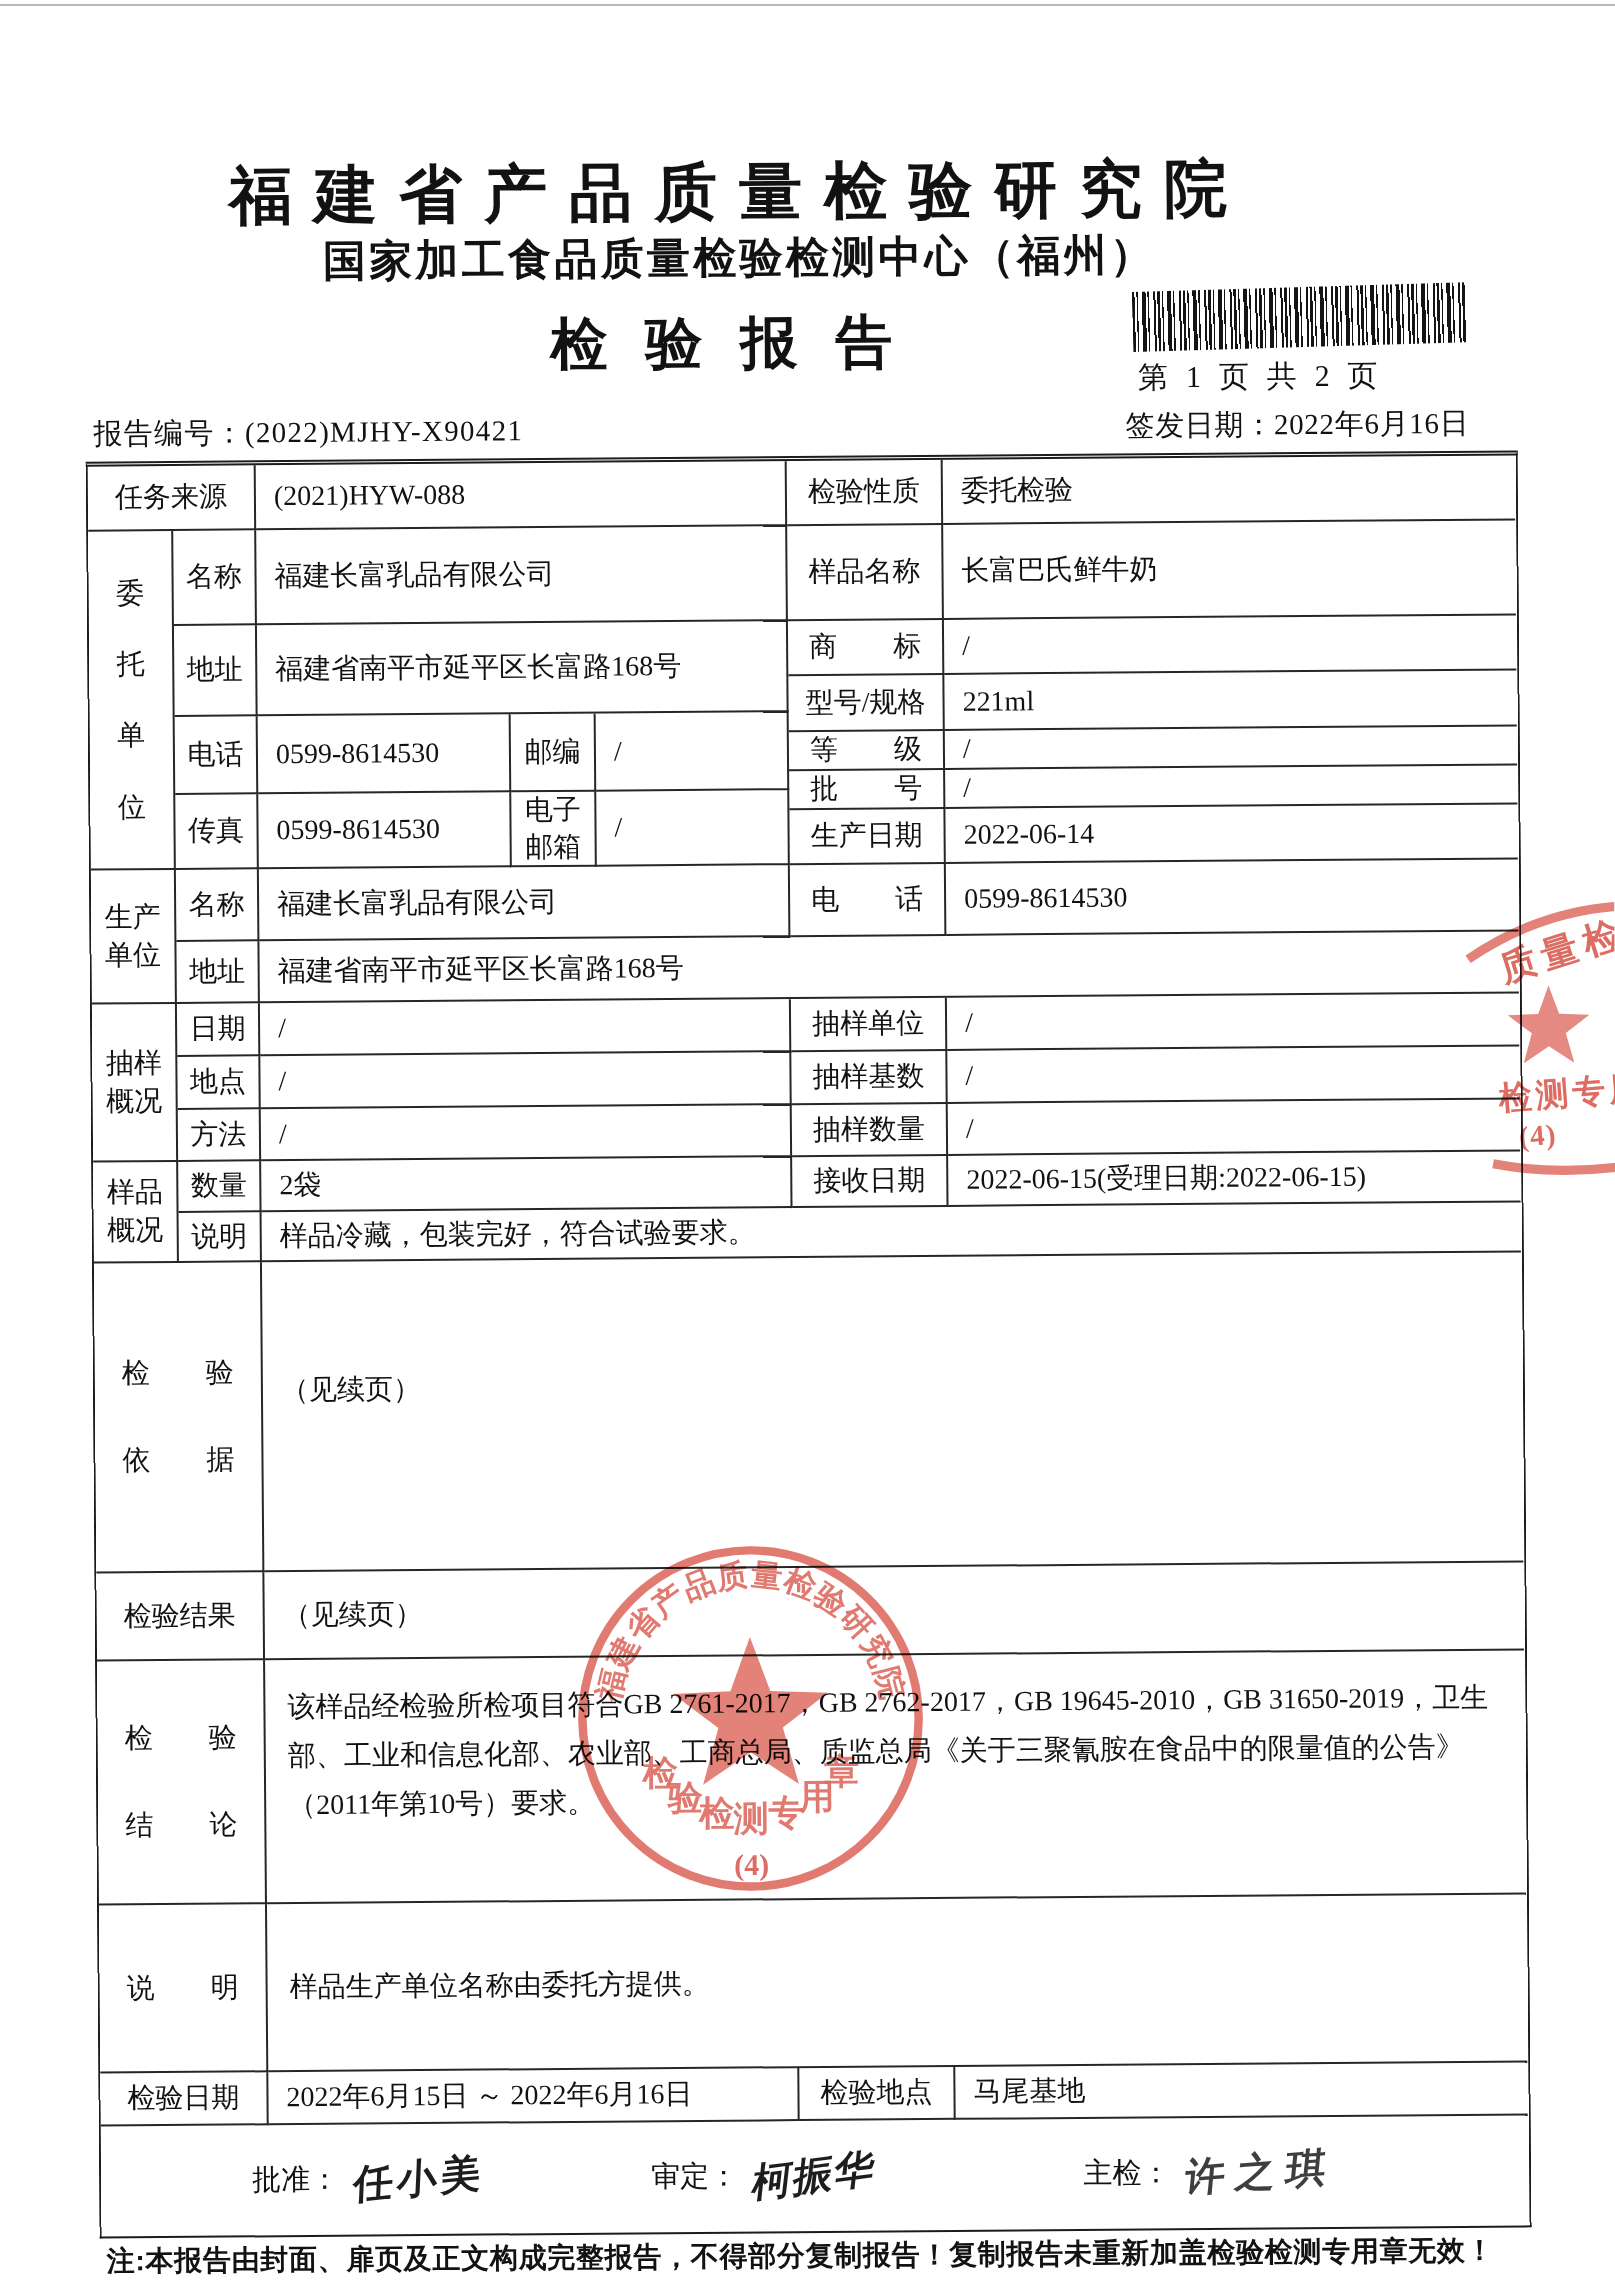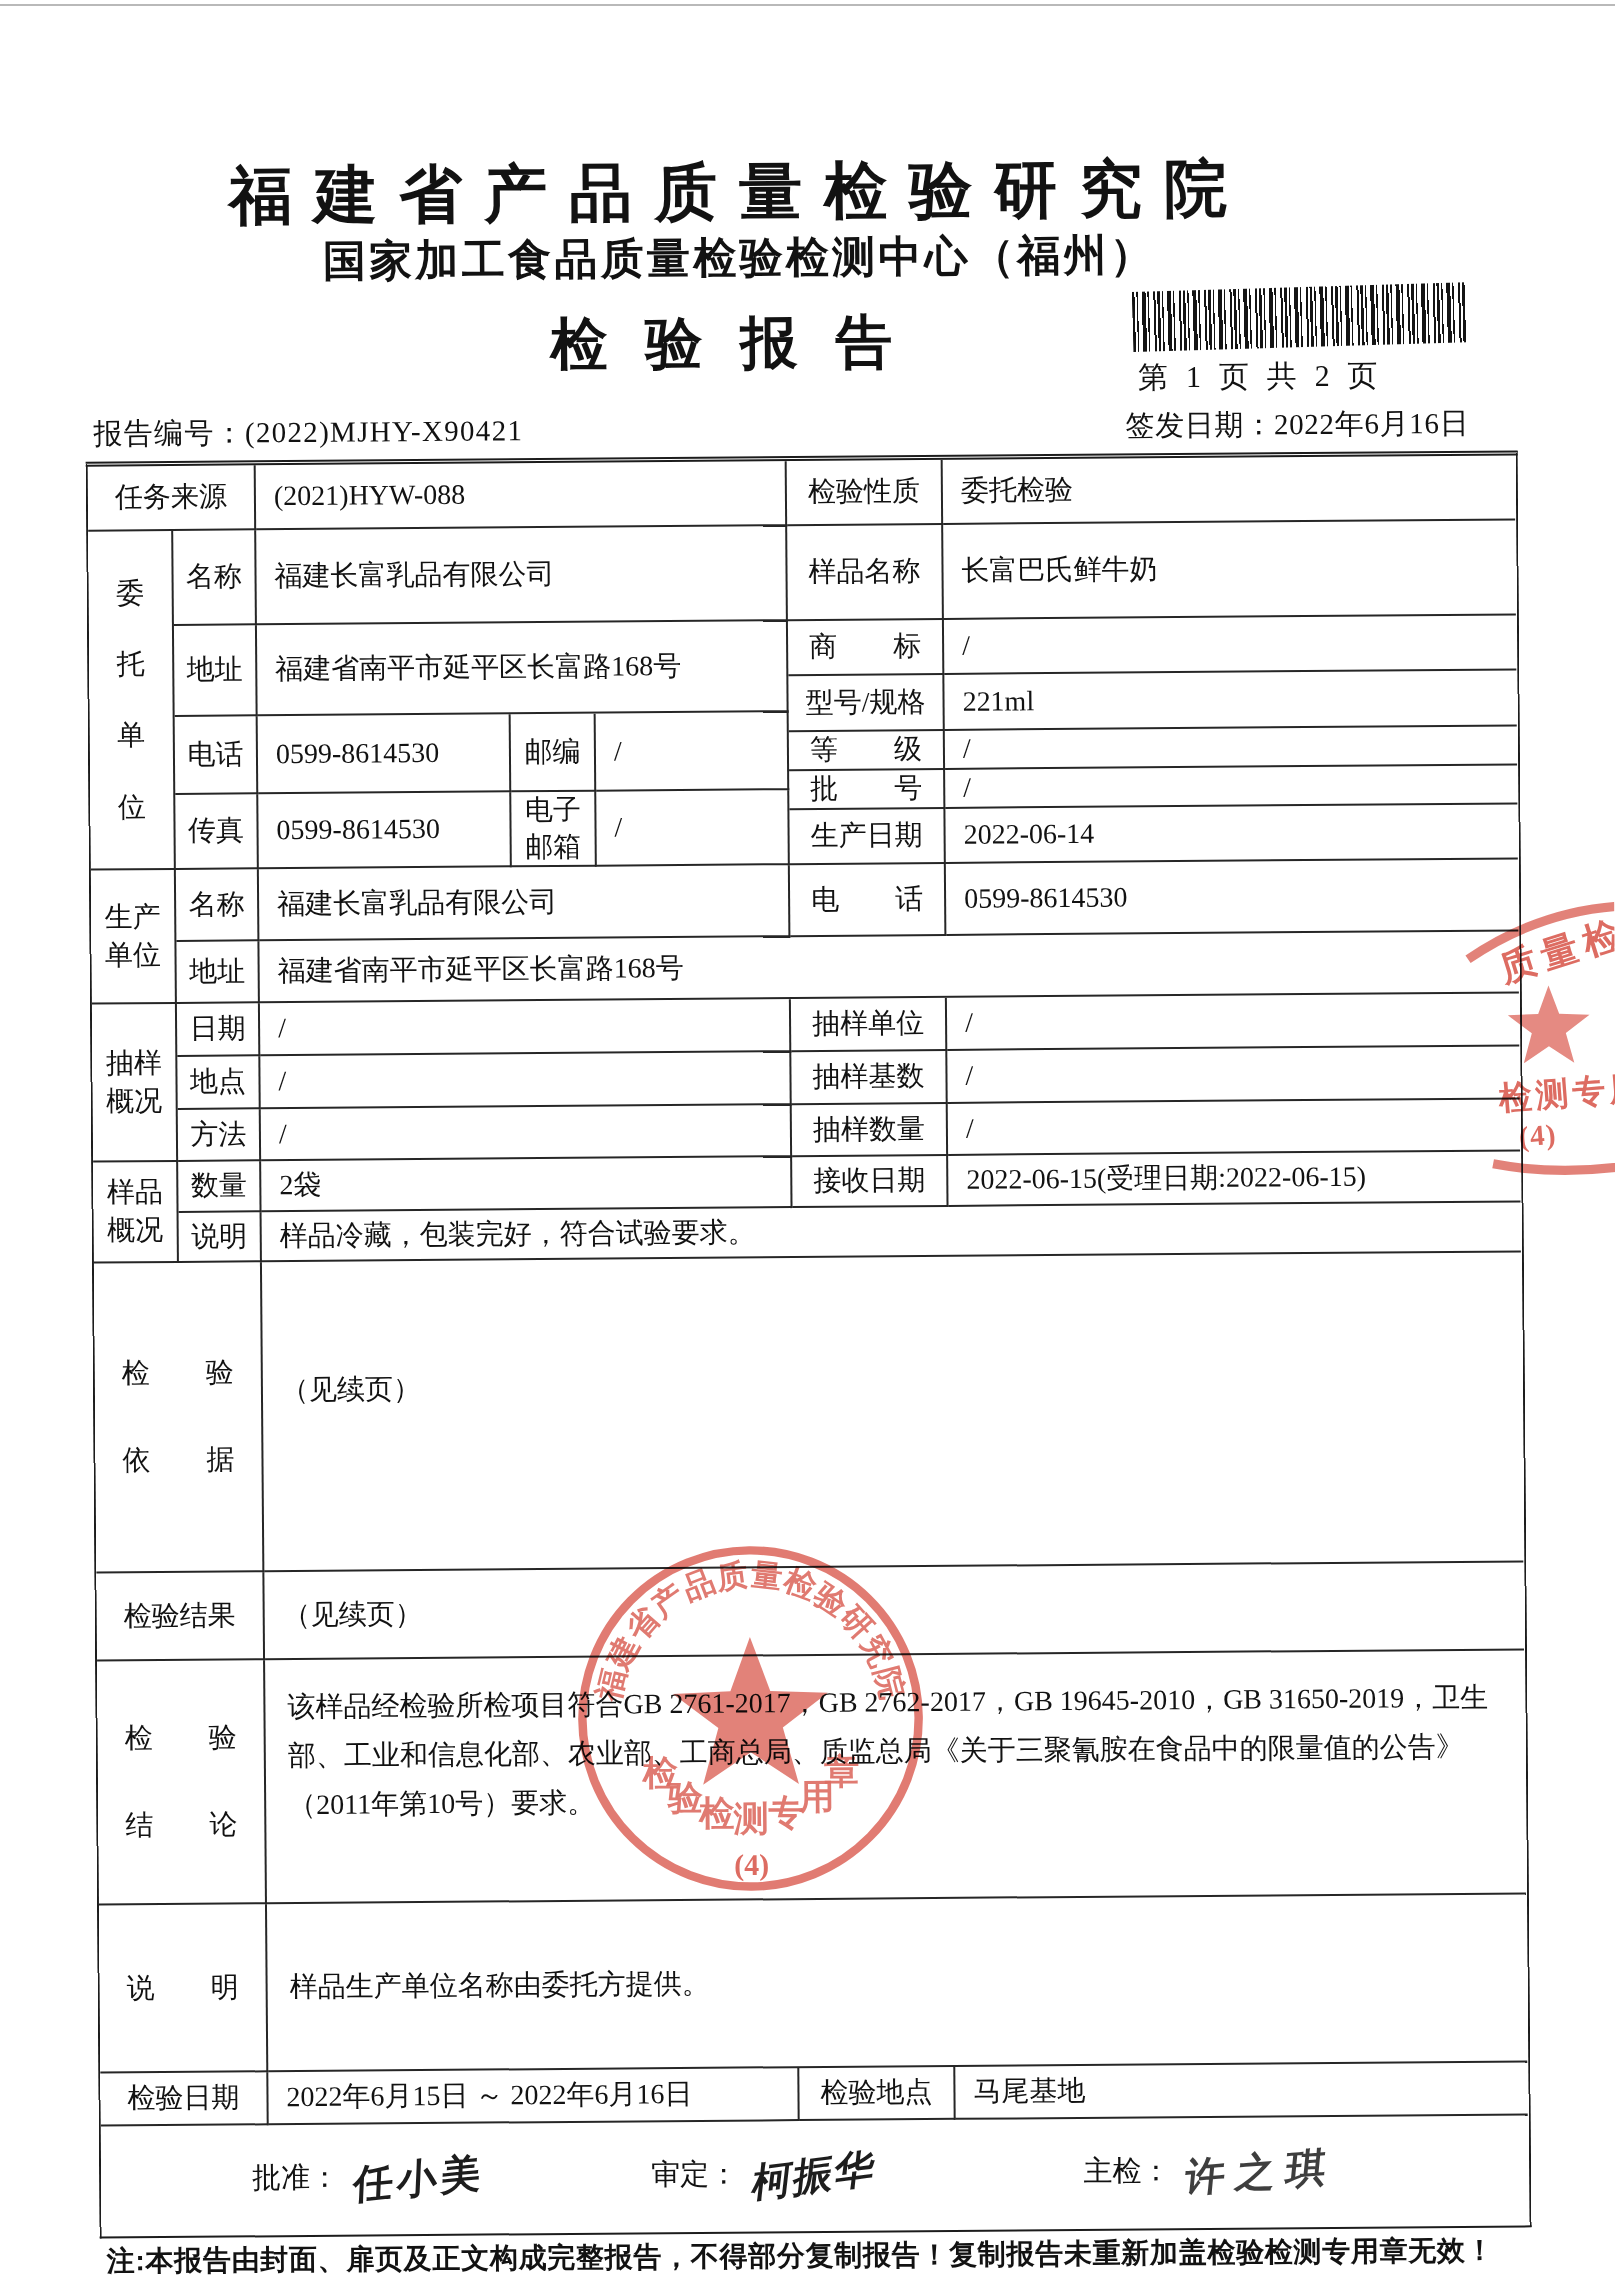--- a/index.html
+++ b/index.html
@@ -45,21 +45,21 @@
   .pad-see{padding-top:110px;}
   .para{align-items:flex-start;padding:22px 30px 6.5px 22px;line-height:1.75;text-align:left;}
   .remark-val{padding-left:22px;}
 
   
   .sigrow{display:flex;align-items:center;justify-content:flex-start;padding:0;}
   .siggroup{display:flex;align-items:center;white-space:nowrap;}
   .sg1{margin-left:151px;}
   .sg2{margin-left:166px;}
   .sg3{margin-left:207px;}
-  .siglabel{font-size:29px;font-family:Liberation Mono, monospace;}
+  .siglabel{font-size:29px;}
   .sig{display:inline-block;font-size:40px;font-weight:bold;letter-spacing:3.9px;
        transform:rotate(-5deg) skewX(-8deg);margin-left:14.3px;color:#1d1d1d;}
   .sig2{transform:rotate(-7deg) skewX(-14deg);letter-spacing:1.3px;}
   .sig3{transform:rotate(-4deg) skewX(-10deg);letter-spacing:10.4px;opacity:.85;}
 
   
   .stamp{position:absolute;mix-blend-mode:multiply;opacity:.87;pointer-events:none;}
   .stamp-center{left:559px;top:1531px;width:374px;height:374px;}
   .rstamp{left:1442px;top:881px;width:174px;height:313px;overflow:hidden;}
   .rstamp-inner{position:absolute;left:0;top:0;width:274px;height:313px;color:#d8564a;}

